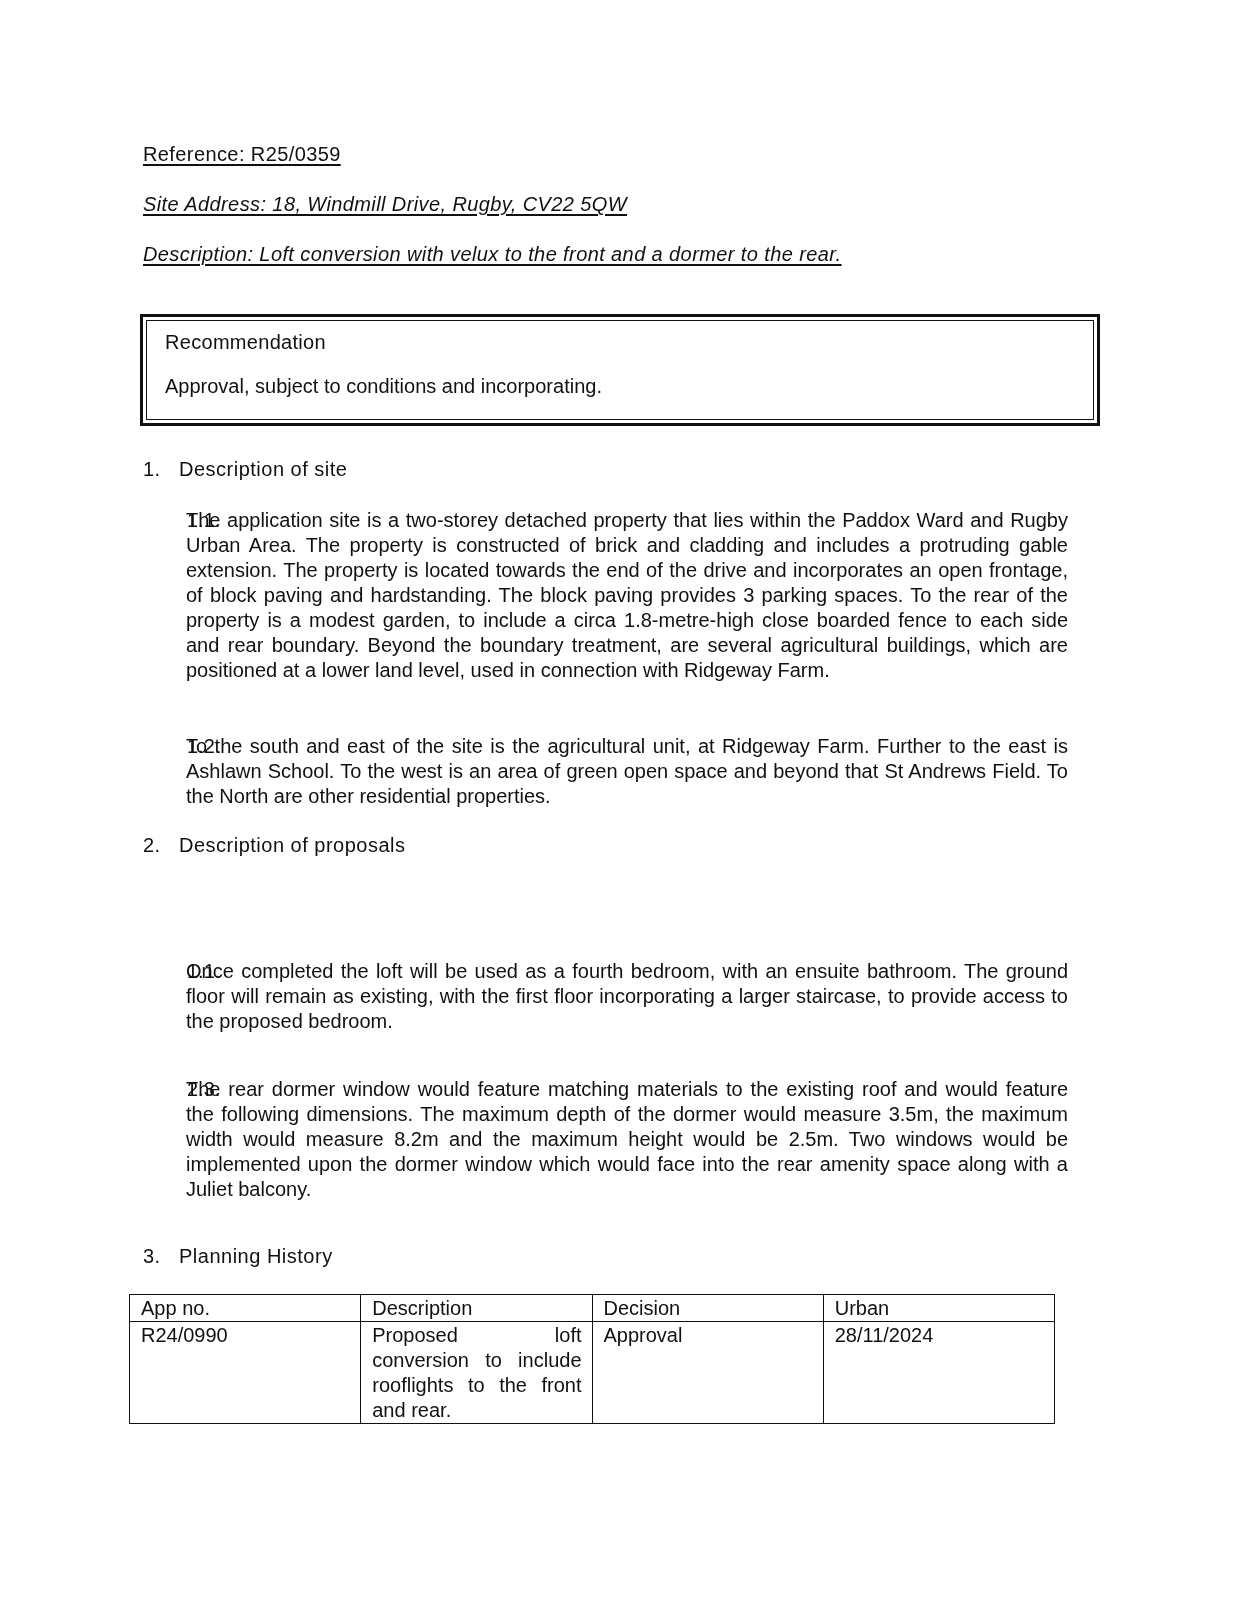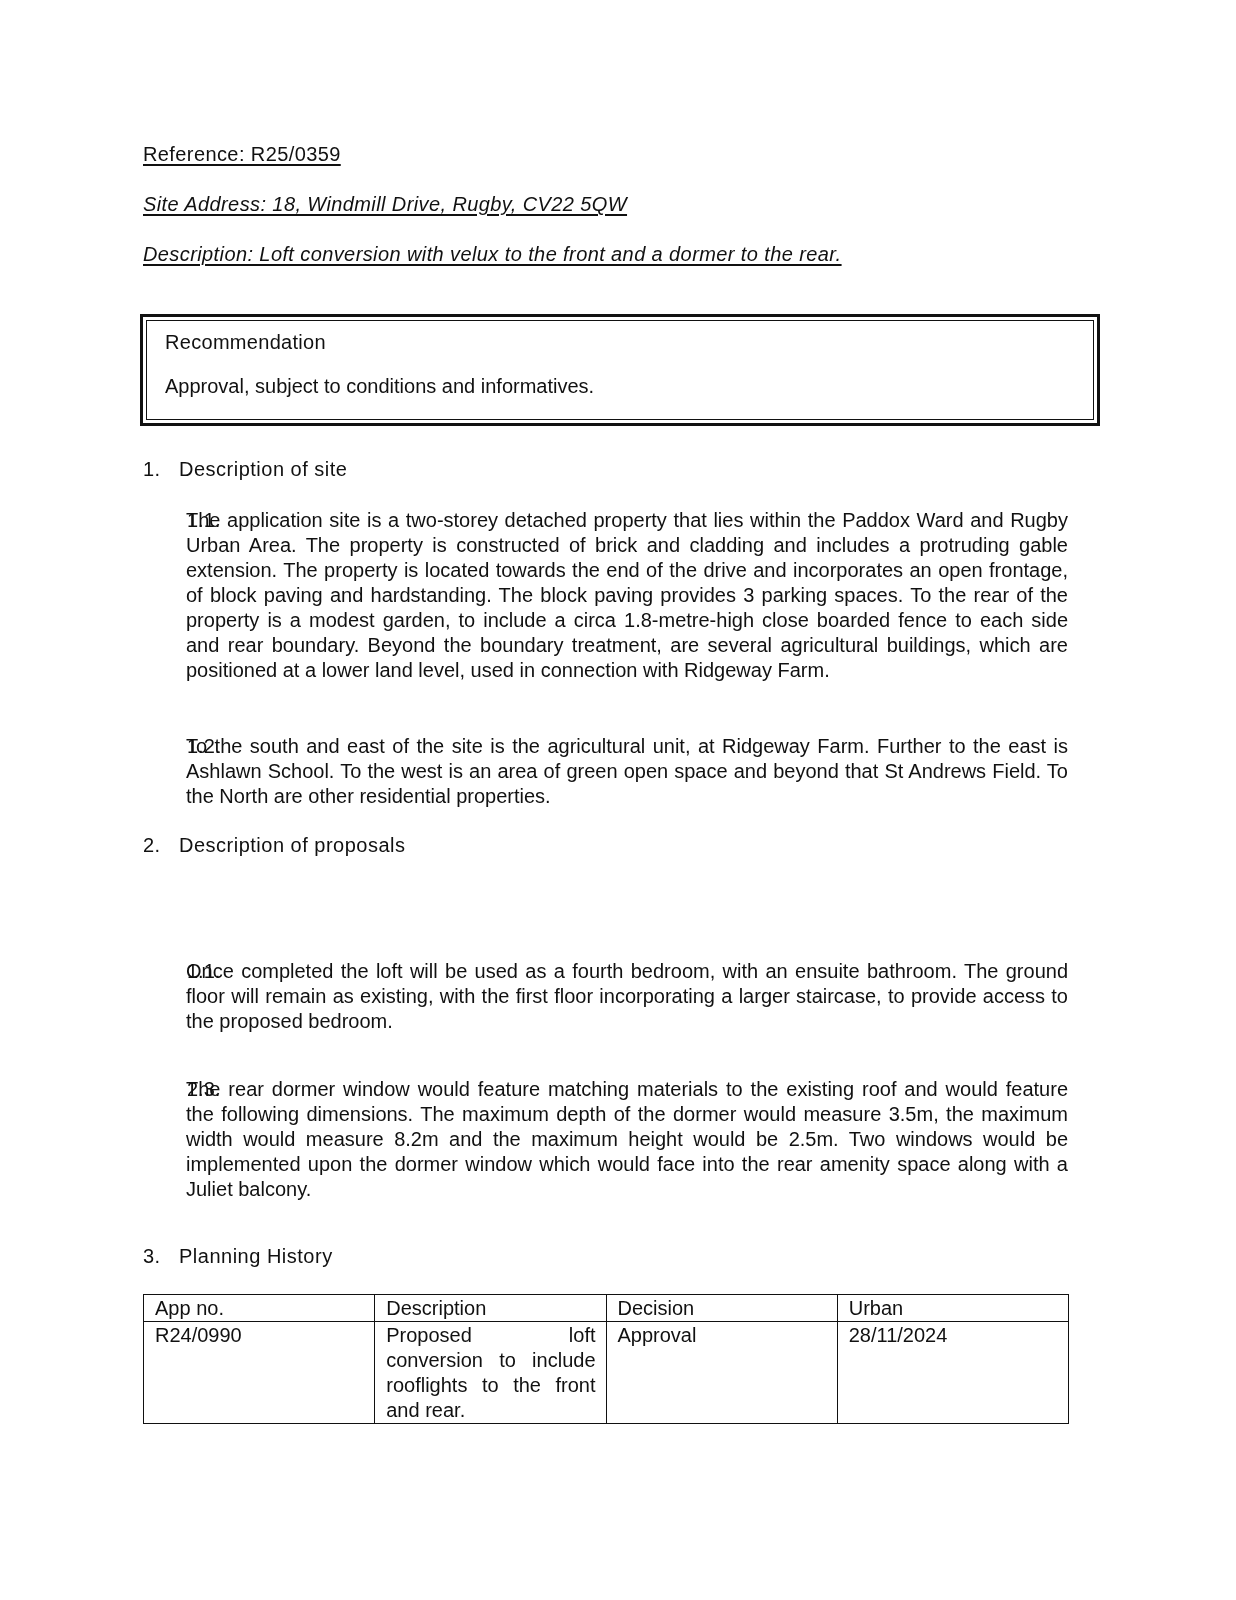--- a/index.html
+++ b/index.html
@@ -12,39 +12,39 @@
             border: 3px solid #111; }
   .recbox-inner { position: absolute; left: 3px; top: 3px; right: 3px; bottom: 3px;
             border: 1px solid #111; }
   .rec-title { position: absolute; left: 18px; top: 10px; font-size: 20px; letter-spacing: 0.3px; }
   .rec-text { position: absolute; left: 18px; top: 54px; font-size: 20px; }
   .sec { position: absolute; left: 143px; font-size: 20px; letter-spacing: 0.5px; white-space: nowrap; }
   .sec .num { display: inline-block; width: 36px; }
   .para { position: absolute; left: 143px; width: 925px; font-size: 20px; line-height: 25px; }
   .para .pnum { position: absolute; left: 0; top: 0; margin-left: 44px; }
   .para .ptext { margin-left: 43px; text-align: justify; }
-  table.hist { position: absolute; left: 143px; top: 1294px; width: 926px;
+  table.hist { position: absolute; left: 129px; top: 1294px; width: 926px;
                border-collapse: collapse; font-size: 20px; padding-left: 36px; }
   table.hist td { border: 1px solid #111; vertical-align: top; padding: 1px 10px 0 11px;
                   line-height: 25px; width: 25%; }
   table.hist td.desc { text-align: justify; text-align-last: left; }
 </style>
 </head>
 <body>
 
 <div class="page">
 
   <div class="hdr" style="top:143px;">Reference: R25/0359</div>
   <div class="hdr" style="top:193px;font-style:italic;">Site Address: 18, Windmill Drive, Rugby, CV22 5QW</div>
   <div class="hdr" style="top:243px;font-style:italic;">Description: Loft conversion with velux to the front and a dormer to the rear.</div>
 
   <div class="recbox">
     <div class="recbox-inner">
       <div class="rec-title">Recommendation</div>
-      <div class="rec-text">Approval, subject to conditions and informatives.</div>
+      <div class="rec-text">Approval, subject to conditions and incorporating.</div>
     </div>
   </div>
 
   <div class="sec" style="top:458px;">
     <span class="num">1.</span><span>Description of site</span>
   </div>
 
   <div class="para" style="top:508px;">
     <span class="pnum">1.1.</span>
     <div class="ptext">The application site is a two-storey detached property that lies within the Paddox Ward and Rugby Urban Area.  The property is constructed of brick and cladding and includes a protruding gable extension.  The property is located towards the end of the drive and incorporates an open frontage, of block paving and hardstanding.  The block paving provides 3 parking spaces.  To the rear of the property is a modest garden, to include a circa 1.8-metre-high close boarded fence to each side and rear boundary.  Beyond the boundary treatment, are several agricultural buildings, which are positioned at a lower land level, used in connection with Ridgeway Farm.</div>

